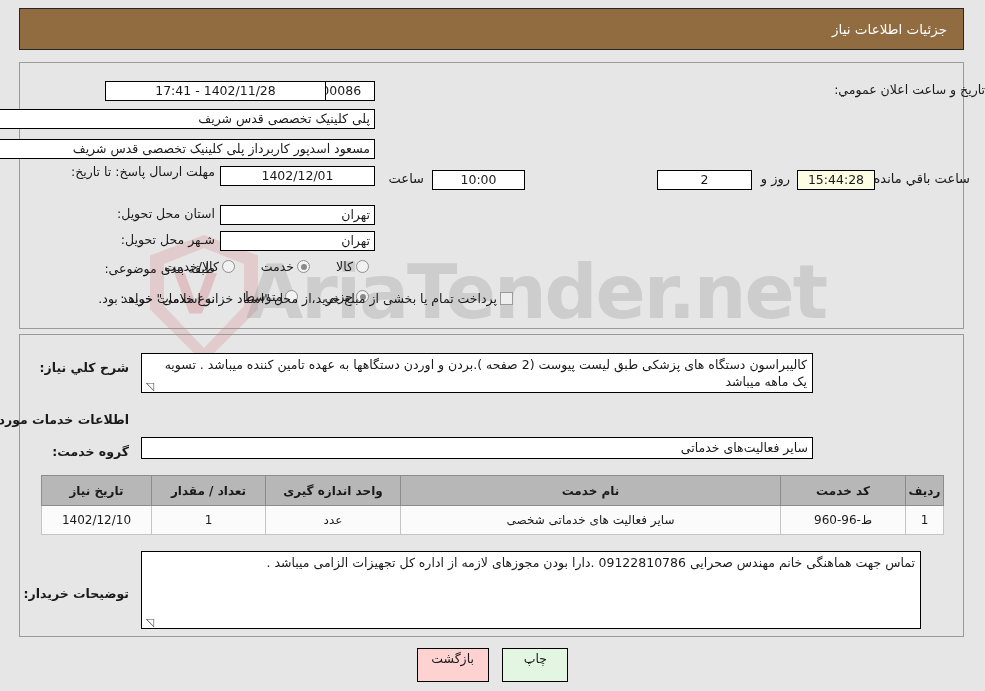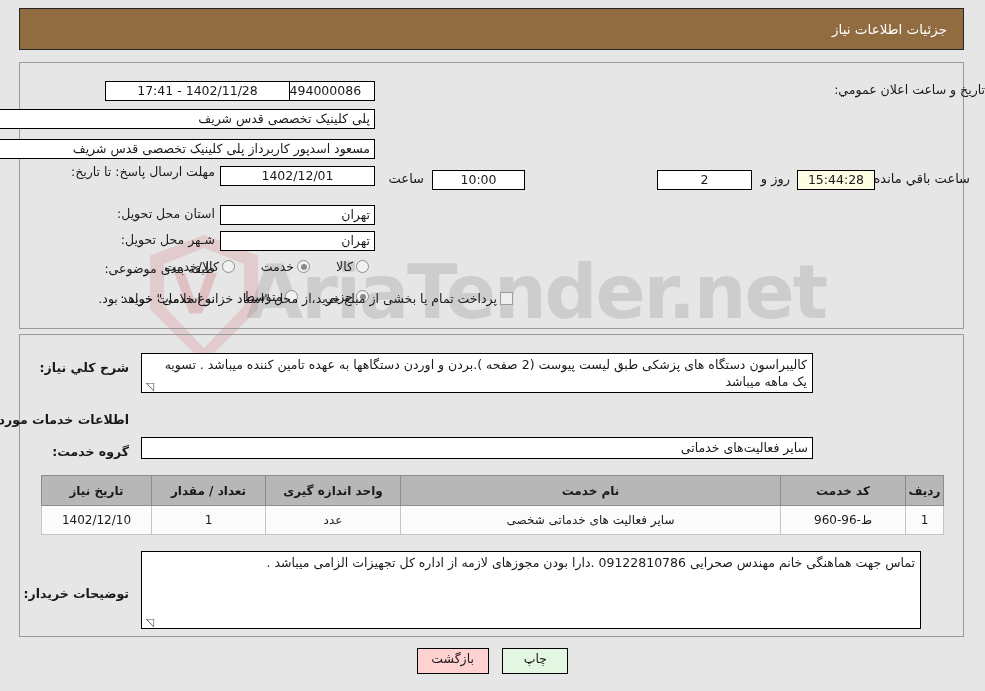--- a/index.html
+++ b/index.html
@@ -219,21 +219,21 @@
     height: 26px;
     text-align: center;
     color: #1a1a1a;
     font-size: 12px;
   }
 
   
   .btn {
     box-sizing: border-box;
     border: 1px solid #000000;
-    height: 26px;
+    height: 34px;
     line-height: 20px;
     font-size: 12.5px;
     cursor: pointer;
     color: #1a1a1a;
     display: inline-block;
   }
   .btn.print  { background: #e2f6e2; width: 66px; }
   .btn.back   { background: #ffd2d2; width: 72px; }
   .btn-bar {
     position: absolute;
@@ -266,21 +266,21 @@
   <div class="lbl">شماره نیاز:</div>
 </div>
 <div class="frow" style="right:610px; top:81px;">
   <div class="fld" style="width:155px;">1102094494000086</div>
 </div>
 
 <div class="frow" style="right:-0px; left:290px; top:82px;">
   <div class="lbl">تاریخ و ساعت اعلان عمومي:</div>
 </div>
 <div class="frow" style="left:105px; top:81px;">
-  <div class="fld" style="width:185px;">1402/11/28 - 17:41</div>
+  <div class="fld" style="width:221px;">1402/11/28 - 17:41</div>
 </div>
 
 <div class="frow" style="right:770px; top:110px;">
   <div class="lbl">نام دستگاه خریدار:</div>
 </div>
 <div class="frow" style="right:610px; top:109px;">
   <div class="fld rt" style="width:528px;">پلی کلینیک تخصصی قدس شریف</div>
 </div>
 
 <div class="frow" style="right:770px; top:140px;">

